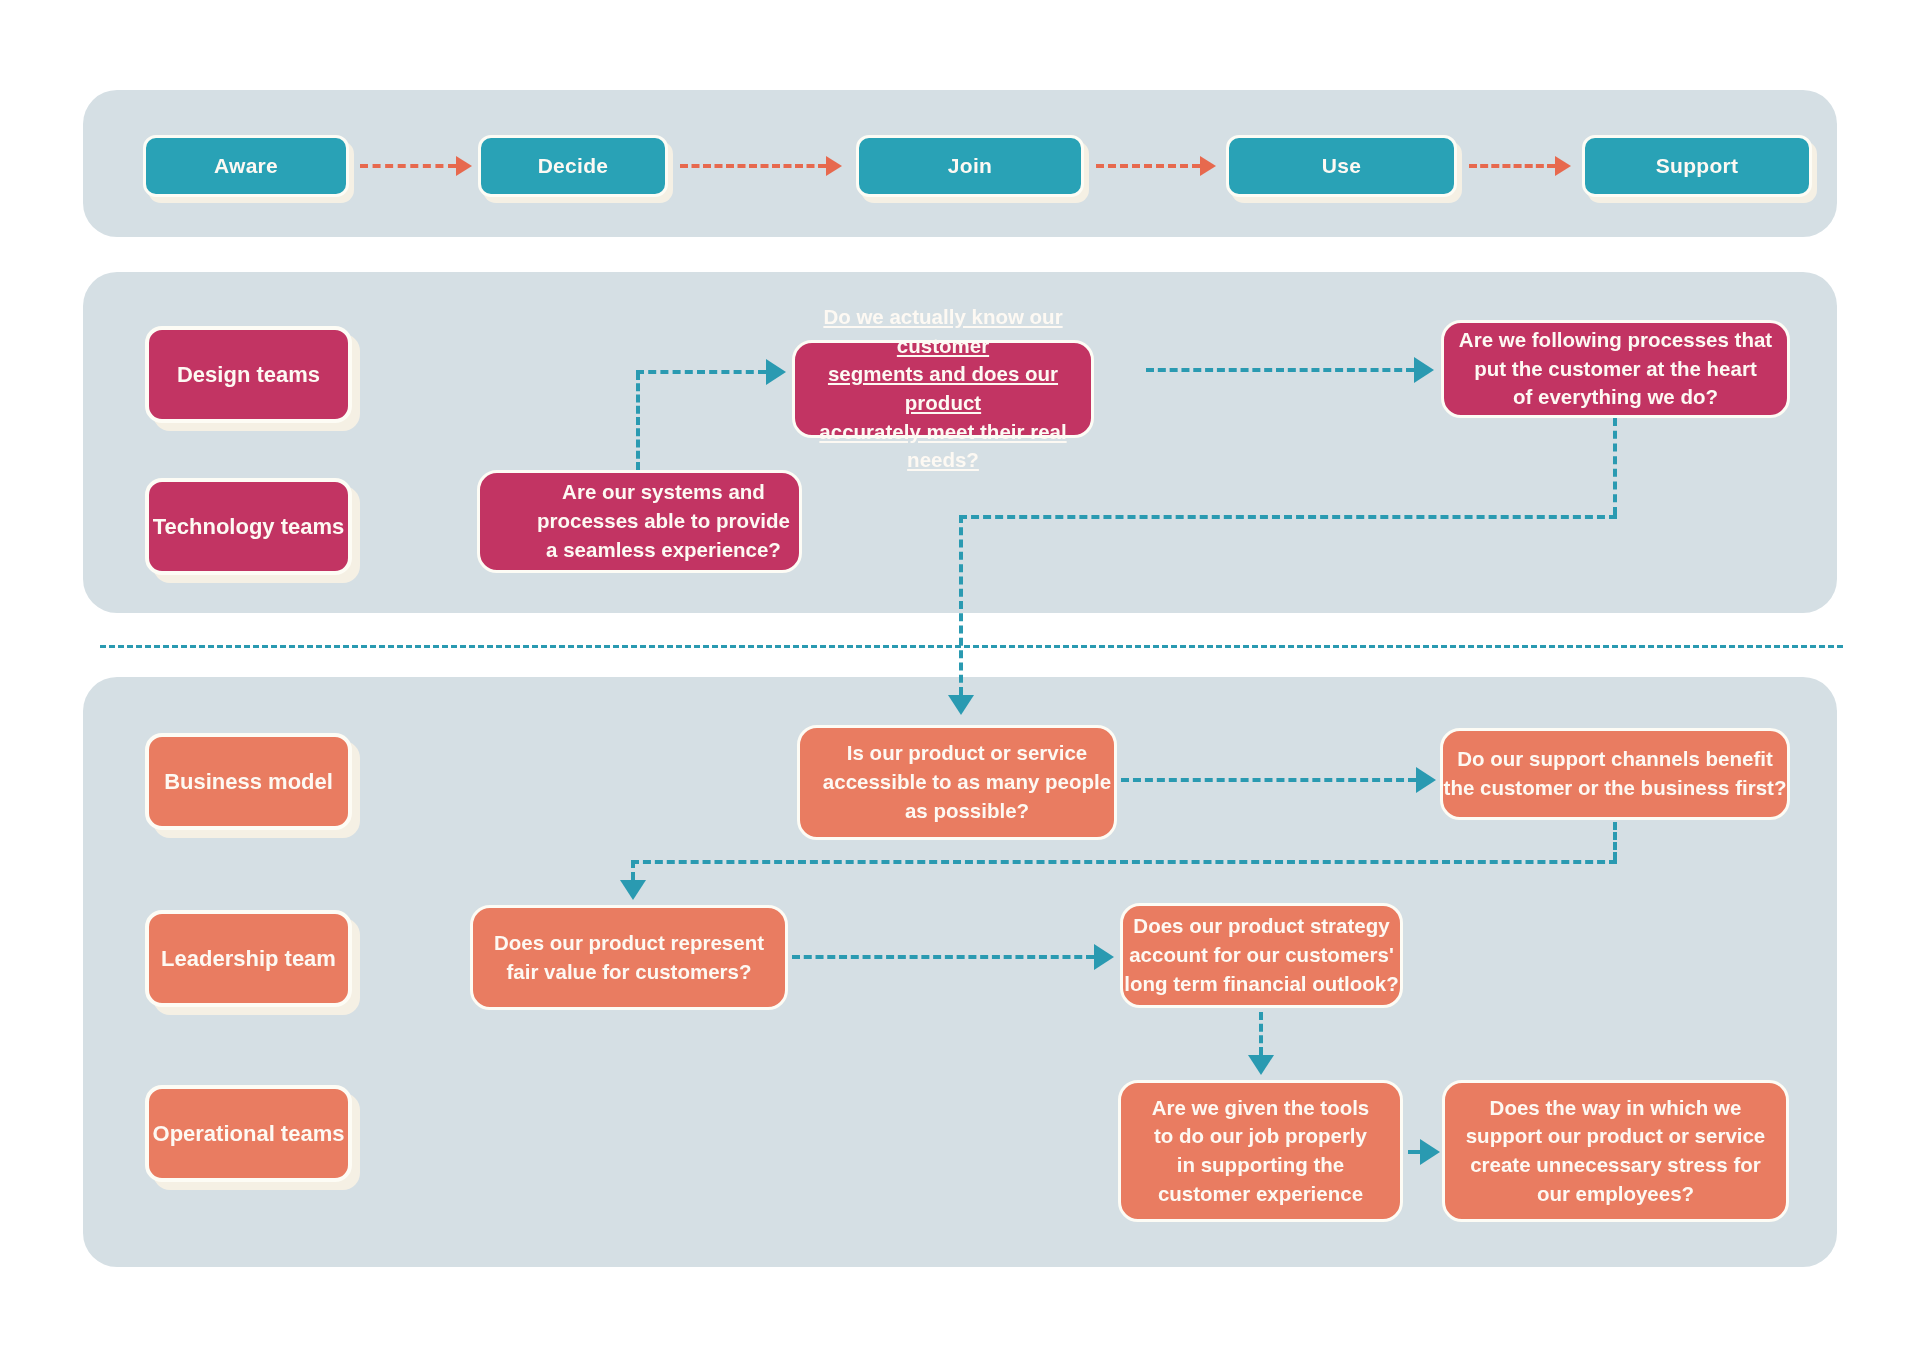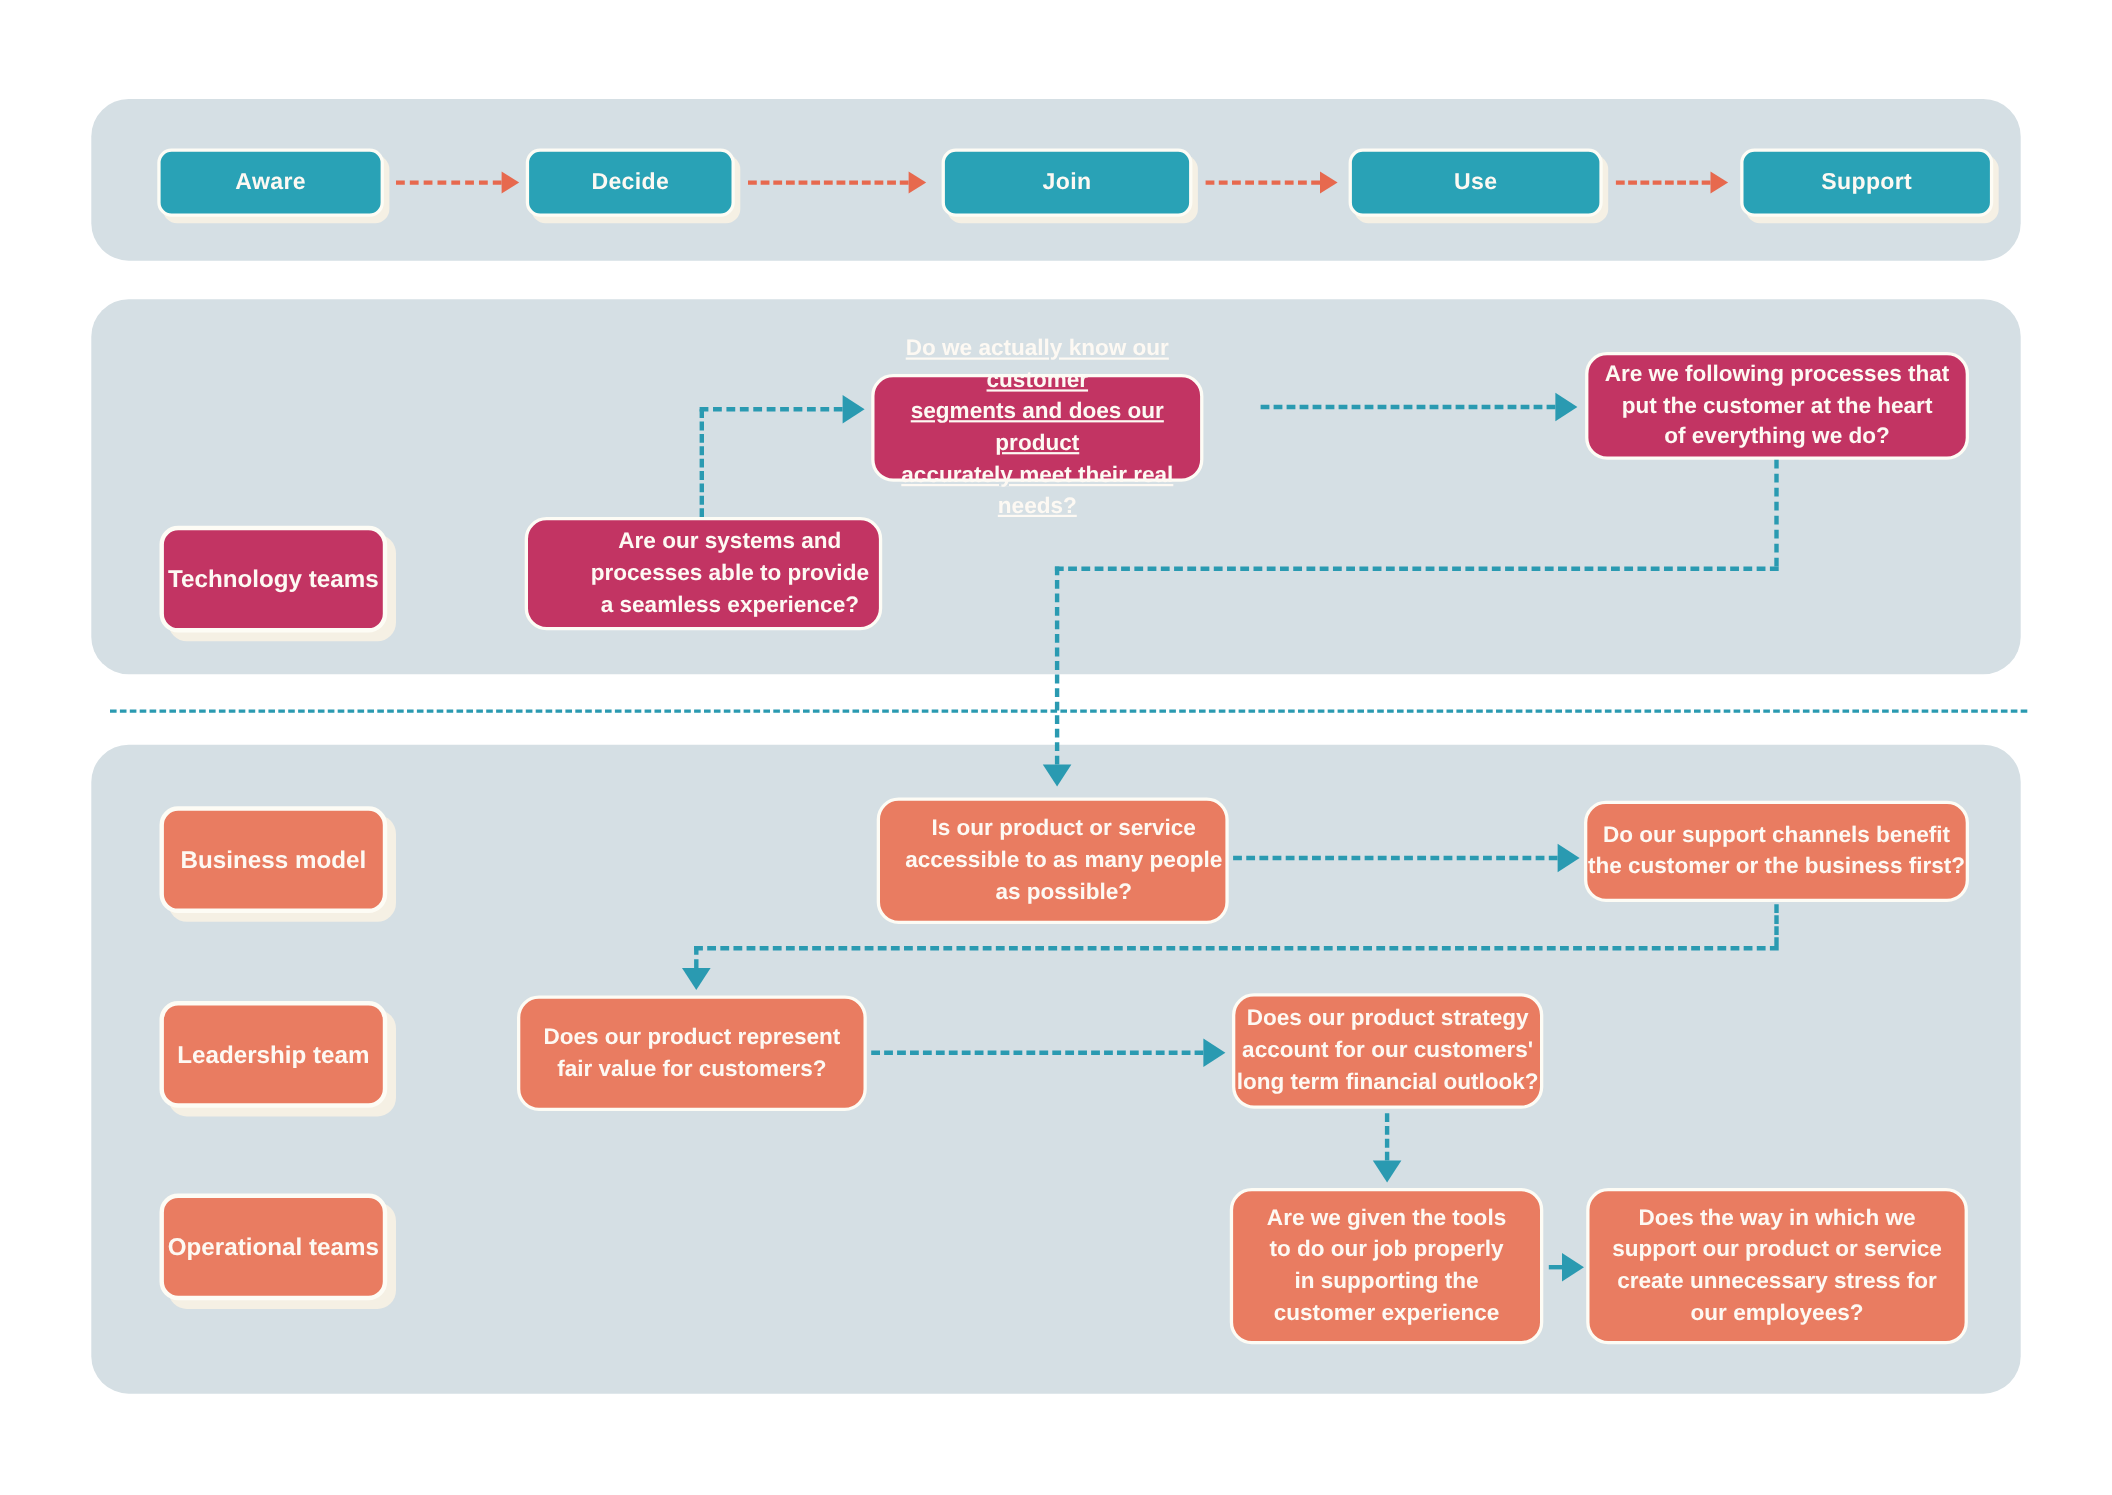--- a/index.html
+++ b/index.html
@@ -49,20 +49,21 @@
 
   <div class="oline" style="left:360px;top:164px;width:96px;"></div>
   <div class="ohead-r" style="left:456px;top:156px;"></div>
   <div class="oline" style="left:680px;top:164px;width:146px;"></div>
   <div class="ohead-r" style="left:826px;top:156px;"></div>
   <div class="oline" style="left:1096px;top:164px;width:104px;"></div>
   <div class="ohead-r" style="left:1200px;top:156px;"></div>
   <div class="oline" style="left:1469px;top:164px;width:86px;"></div>
   <div class="ohead-r" style="left:1555px;top:156px;"></div>
 
+  <div class="box team pink" style="top:326px;">Design teams</div>
   <div class="box team pink" style="top:478px;">Technology teams</div>
 
   <div class="box q pink" style="left:477px;top:470px;width:325px;height:103px;padding-left:48px;">Are our systems and
 processes able to provide
 a seamless experience?</div>
   <div class="box q pink" style="left:792px;top:340px;width:302px;height:98px;text-decoration:underline;">Do we actually know our customer
 segments and does our product
 accurately meet their real needs?</div>
   <div class="box q pink" style="left:1441px;top:320px;width:349px;height:98px;">Are we following processes that
 put the customer at the heart

